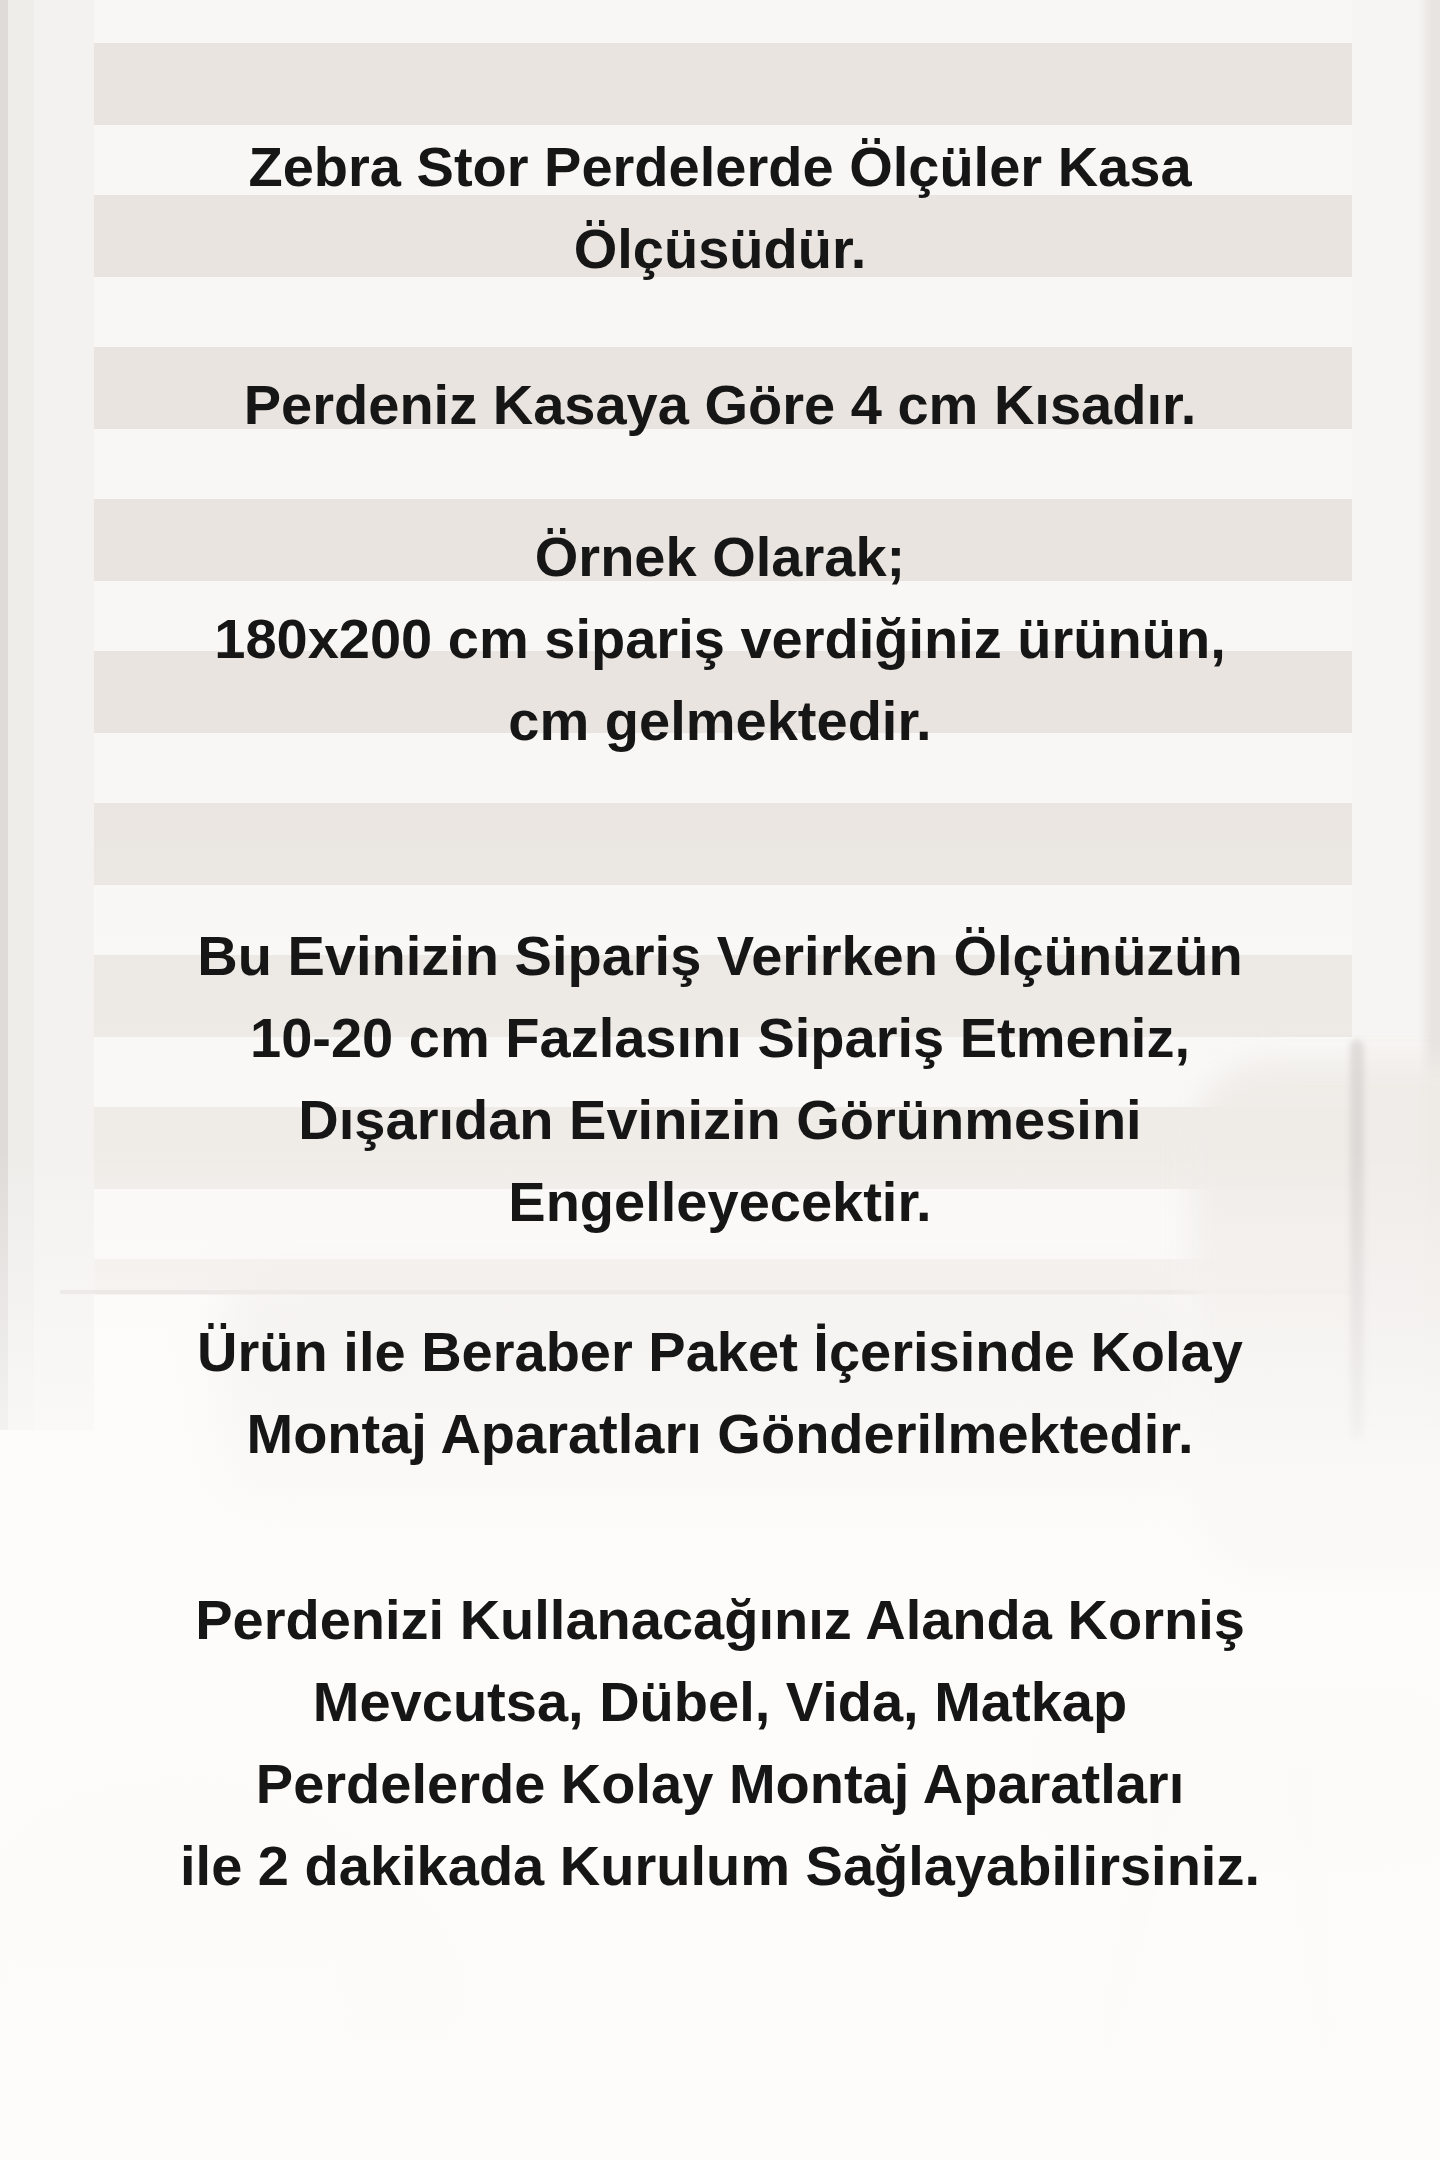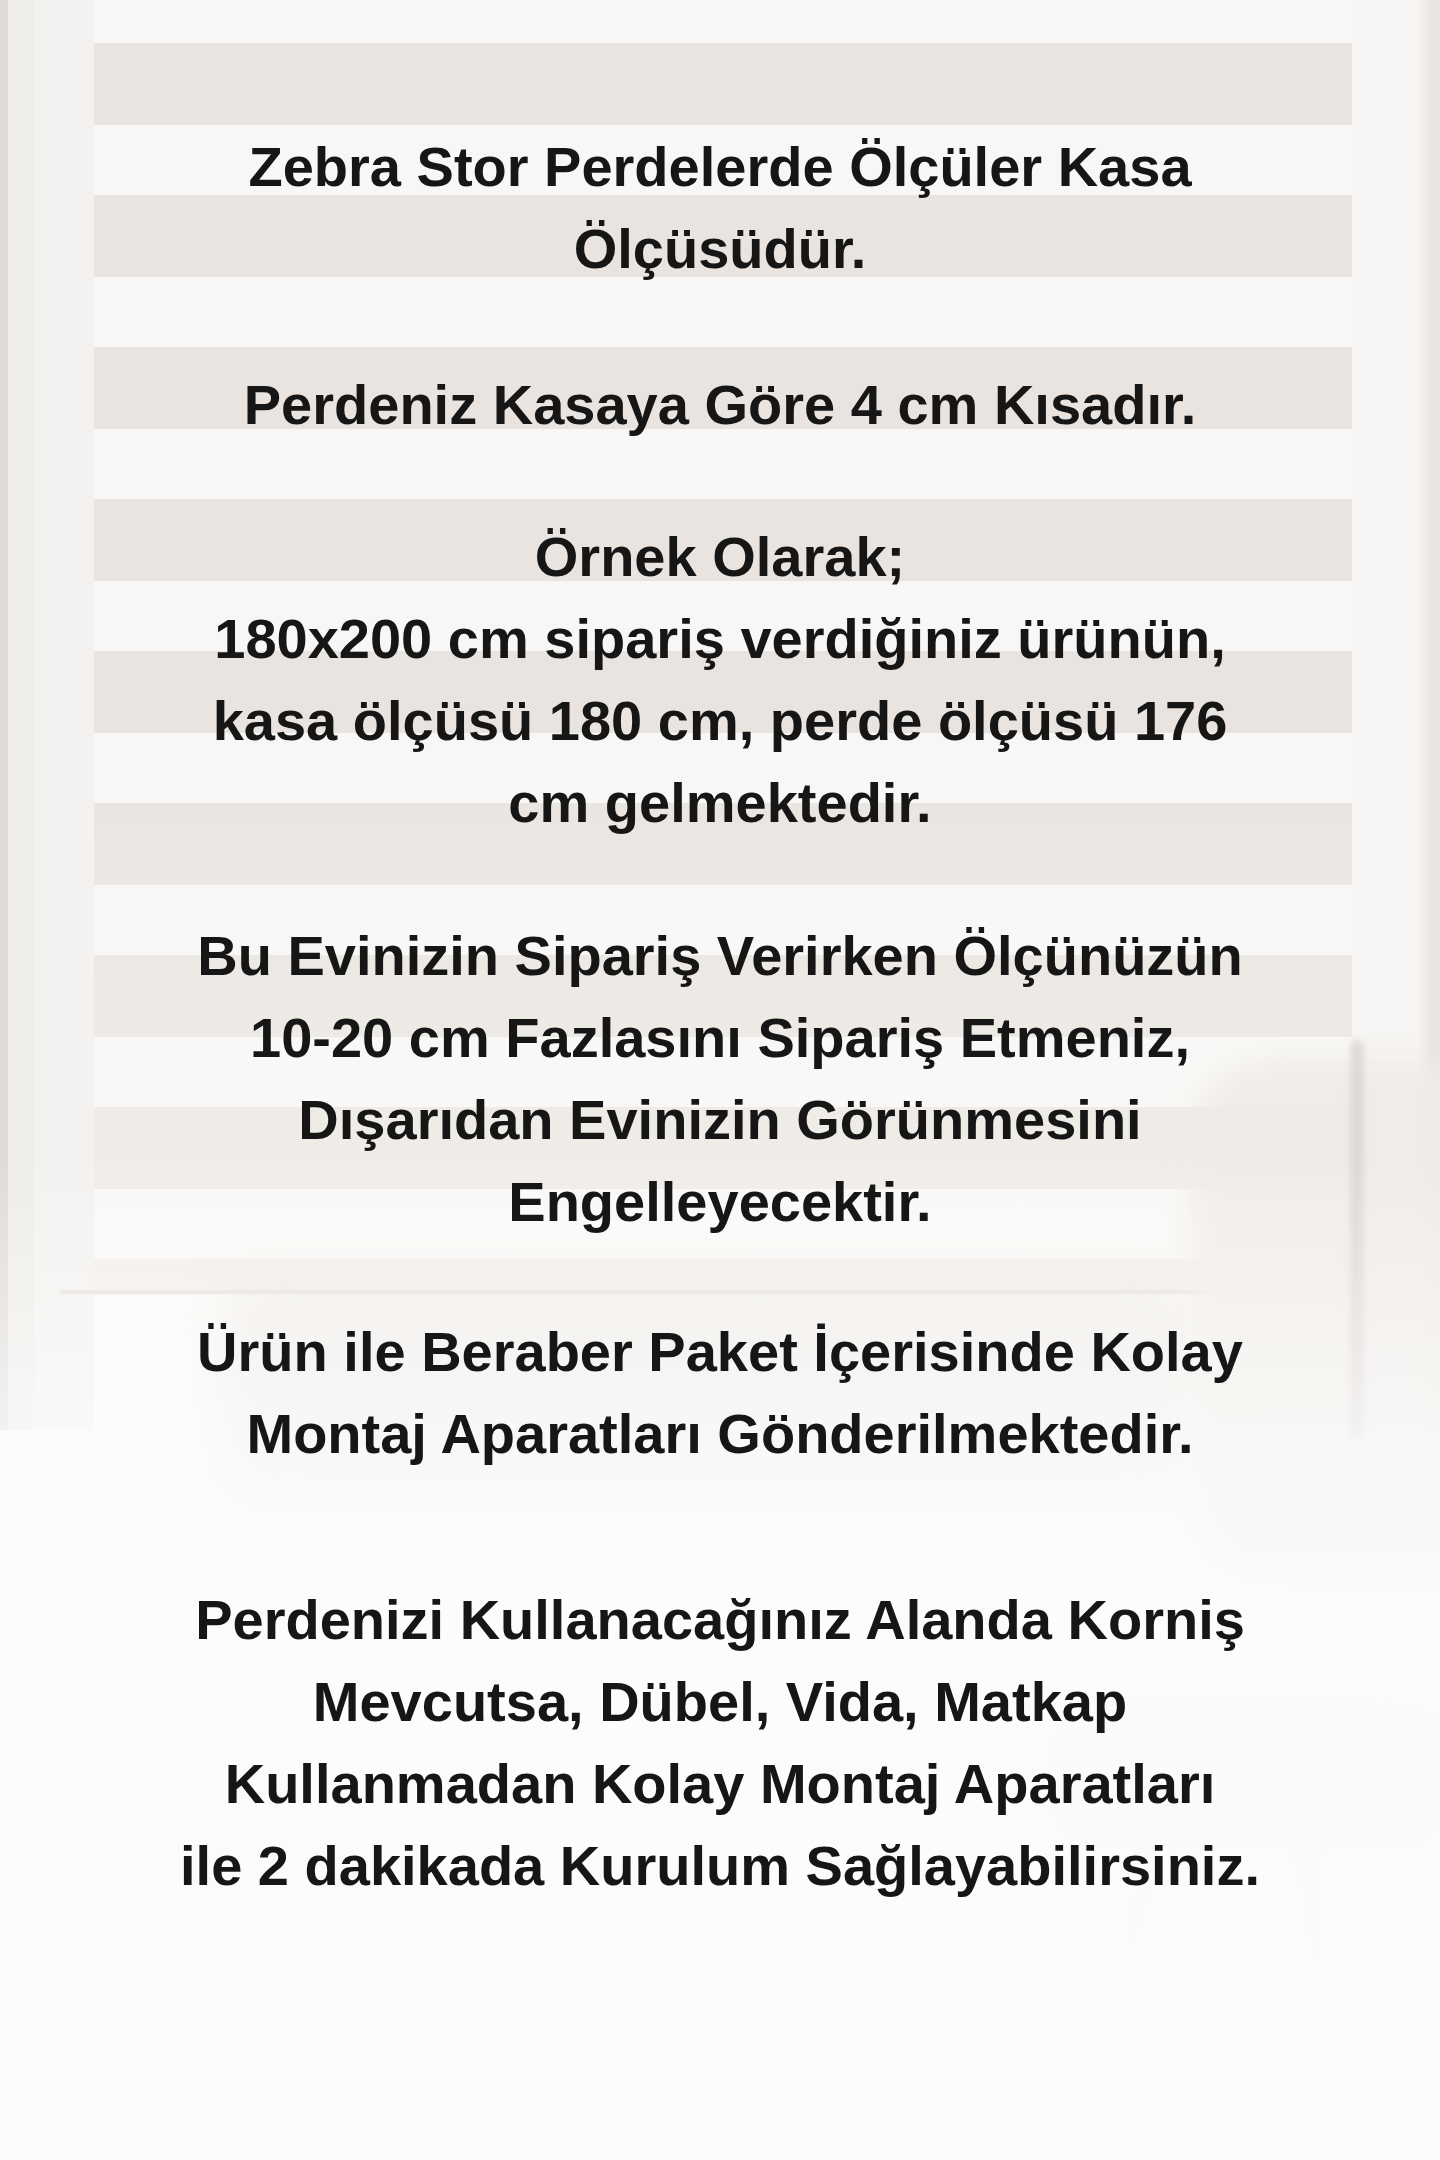--- a/index.html
+++ b/index.html
@@ -98,36 +98,35 @@
     <span>Ölçüsüdür.</span>
   </div>
 
   <div class="para p2">
     <span>Perdeniz Kasaya Göre 4 cm Kısadır.</span>
   </div>
 
   <div class="para p3">
     <span>Örnek Olarak;</span>
     <span>180x200 cm sipariş verdiğiniz ürünün,</span>
-    <span>kasa ölçüsü 180 cm, perde ölçüsü 176</span>
     <span>cm gelmektedir.</span>
   </div>
 
   <div class="para p4">
     <span>Bu Evinizin Sipariş Verirken Ölçünüzün</span>
     <span>10-20 cm Fazlasını Sipariş Etmeniz,</span>
     <span>Dışarıdan Evinizin Görünmesini</span>
     <span>Engelleyecektir.</span>
   </div>
 
   <div class="para p5">
     <span>Ürün ile Beraber Paket İçerisinde Kolay</span>
     <span>Montaj Aparatları Gönderilmektedir.</span>
   </div>
 
   <div class="para p6">
     <span>Perdenizi Kullanacağınız Alanda Korniş</span>
     <span>Mevcutsa, Dübel, Vida, Matkap</span>
-    <span>Kullanmadan Kolay Montaj Aparatları</span>
+    <span>Perdelerde Kolay Montaj Aparatları</span>
     <span>ile 2 dakikada Kurulum Sağlayabilirsiniz.</span>
   </div>
 
 </div>
 
 </body></html>

